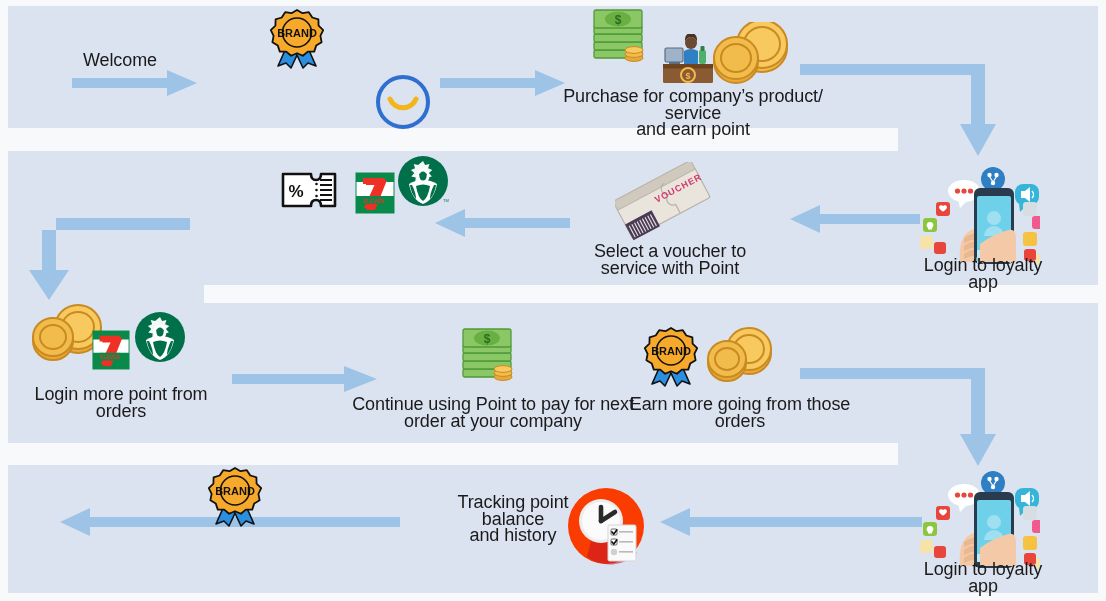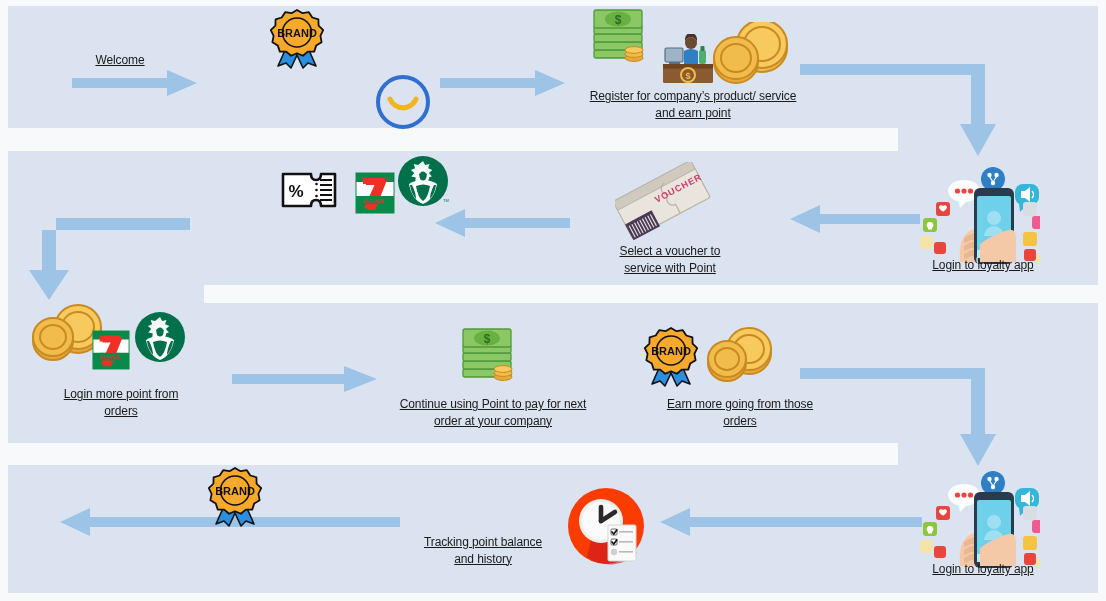--- a/index.html
+++ b/index.html
@@ -11,26 +11,25 @@
     overflow:hidden;
     position:relative;
   }
   #stage{position:absolute;left:0;top:0;width:1106px;height:601px;}
 
   .band{position:absolute;background:#dce3f0;}
 
   .lbl{
     position:absolute;
     color:#1a1a1a;
-    font-size:12px;
+    font-size:18px;
     line-height:16.5px;
     text-align:center;
     letter-spacing:-0.1px;
     white-space:pre-line;
-    text-decoration:underline;
   }
 
   .icon{position:absolute;}
   .icon svg{display:block;}
 
   .arrow{position:absolute;}
   .arrow svg{display:block;overflow:visible;}
 </style>
 </head>
 <body>
@@ -127,21 +126,21 @@
         <ellipse cx="52" cy="26" rx="25" ry="24" fill="#f2bc4c"></ellipse>
         <ellipse cx="52" cy="22" rx="25" ry="24" fill="#f7c95e"></ellipse>
         <ellipse cx="52" cy="22" rx="18" ry="17" fill="none"></ellipse>
         <ellipse cx="26" cy="40" rx="22" ry="21" fill="#e8a93a"></ellipse>
         <ellipse cx="26" cy="36" rx="22" ry="21" fill="#f2bc4c"></ellipse>
         <ellipse cx="26" cy="36" rx="15" ry="14" fill="none"></ellipse>
       </g>
     </svg>
   </div>
 
-  <div class="lbl" style="left:548px;top:88px;width:290px;">Register for company’s product/ service
+  <div class="lbl" style="left:548px;top:88px;width:290px;">Purchase for company’s product/ service
 and earn point</div>
 
   <div class="arrow" style="left:800px;top:64px;">
     <svg width="220" height="95" viewBox="0 0 220 95">
       <path d="M0 0 H185 V60 H196 L178 92 L160 60 H171 V11 H0 Z" fill="#9dc3e6"></path>
     </svg>
   </div>
 
   <div class="icon" style="left:920px;top:158px;">
     <svg width="120" height="110" viewBox="0 0 120 110">
@@ -481,21 +480,21 @@
         <rect x="52" y="44" width="14" height="1.6" fill="#b9b9b9"></rect>
         <rect x="44" y="52" width="6" height="6" rx="1" fill="#fff" stroke="#6b6b6b" stroke-width="1"></rect>
         <path d="M45 55 l1.8 2 l3 -4" stroke="#111" stroke-width="1.7" fill="none" stroke-linecap="round"></path>
         <rect x="52" y="54" width="14" height="1.6" fill="#b9b9b9"></rect>
         <circle cx="47" cy="65" r="3.2" fill="#d0d0d0"></circle>
         <rect x="52" y="64" width="14" height="1.6" fill="#b9b9b9"></rect>
       </g>
     </svg>
   </div>
 
-  <div class="lbl" style="left:398px;top:494px;width:170px;margin-top:40px;">Tracking point balance
+  <div class="lbl" style="left:428px;top:494px;width:170px;">Tracking point balance
 and history</div>
 
   <div class="arrow" style="left:60px;top:508px;">
     <svg width="340" height="28" viewBox="0 0 340 28">
       <path d="M340 9 H30 V0 L0 14 L30 28 V19 H340 Z" fill="#9dc3e6"></path>
     </svg>
   </div>
 
   <div class="icon" style="left:200px;top:466px;">
     <svg width="70" height="62" viewBox="0 0 70 62">

